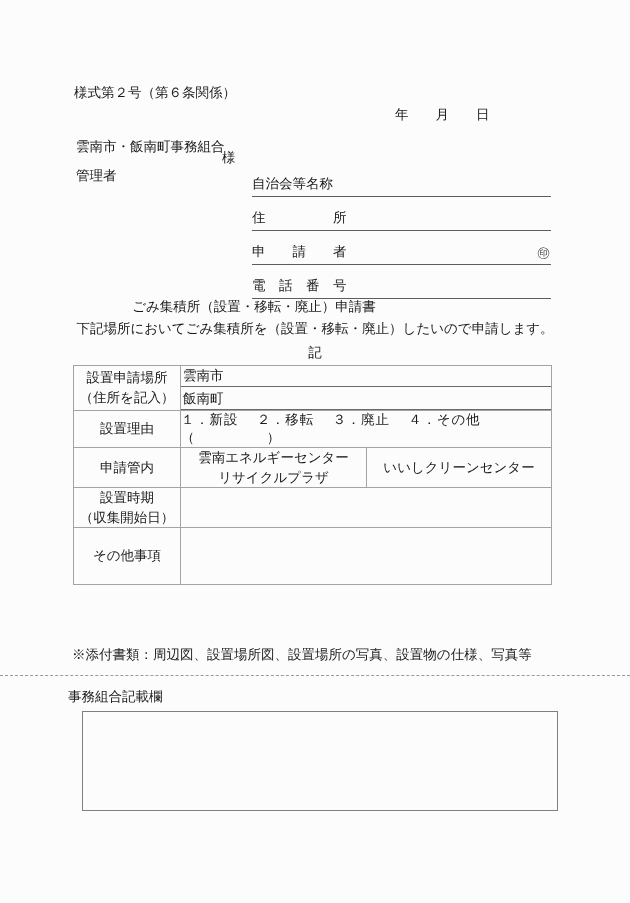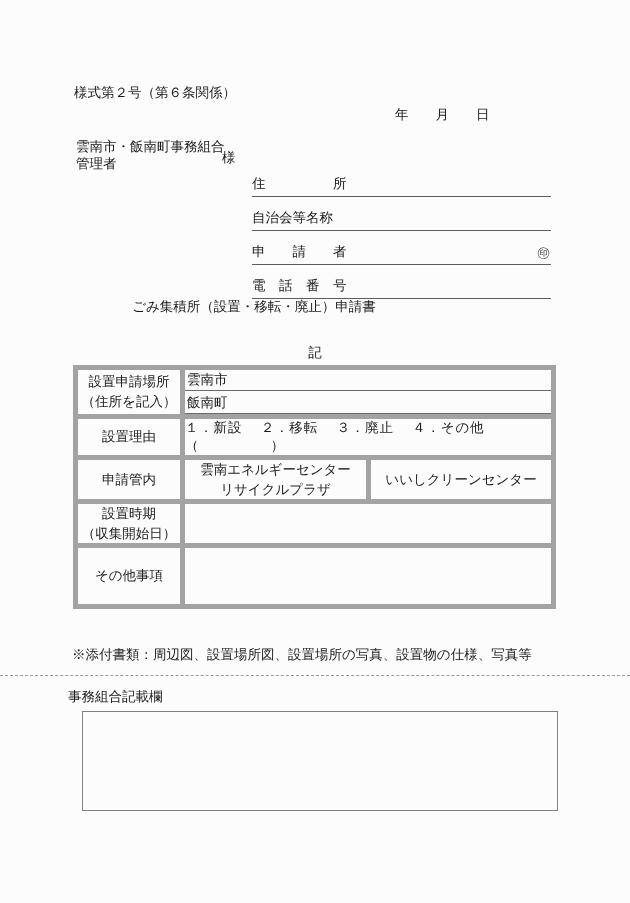--- a/index.html
+++ b/index.html
@@ -27,21 +27,21 @@
     font-size: 13.5px;
     line-height: 1;
     color: #1a1a1a;
   }
 
   
   #form-number { left: 74px; top: 86px; font-size: 13.5px; }
   #date-line   { left: 395px; top: 108px; font-size: 13.5px; letter-spacing: 0; }
 
   #org-name    { left: 76px; top: 140px; }
-  #manager     { left: 76px; top: 157px; }
+  #manager     { left: 76px; top: 169px; }
   #manager-sama{ left: 222px; top: 151px; }
 
   
   #applicant-block {
     position: absolute;
     left: 252px;
     top: 170px;
     width: 299px;
   }
   .field-row {
@@ -74,21 +74,21 @@
   #main-table {
     position: absolute;
     left: 73px;
     top: 365px;
     width: 478px;
     border-collapse: collapse;
     table-layout: fixed;
     font-size: 13.5px;
   }
   #main-table td {
-    border: 5px solid #a3a3a3;
+    border: 1px solid #a3a3a3;
     padding: 0;
     vertical-align: middle;
     color: #1a1a1a;
   }
   .lbl-cell {
     width: 107px;
     text-align: center;
     line-height: 1.45;
     padding: 4px 2px;
   }
@@ -156,43 +156,44 @@
 
   <div class="t" id="org-name">雲南市・飯南町事務組合</div>
 
   <div class="t" id="manager">管理者</div>
 
   <div class="t" id="manager-sama">様</div>
 
   <div id="applicant-block">
 
     <div class="field-row">
+      <span class="field-label sp0">自治会等名称</span>
+      <span class="field-seal"></span>
+    </div>
+
+    <div class="field-row">
       <span class="field-label sp0">住　　　　　所</span>
       <span class="field-seal"></span>
     </div>
 
     <div class="field-row">
-      <span class="field-label sp0">自治会等名称</span>
-      <span class="field-seal"></span>
-    </div>
-
-    <div class="field-row">
       <span class="field-label sp0">申　　請　　者</span>
       <span class="field-seal">㊞</span>
     </div>
 
     <div class="field-row">
       <span class="field-label sp0">電　話　番　号</span>
       <span class="field-seal"></span>
     </div>
 
   </div>
 
   <div class="t" id="doc-title">ごみ集積所（設置・移転・廃止）申請書</div>
 
+  <div class="t" id="intro-text">下記場所においてごみ集積所を（設置・移転・廃止）したいので申請します。</div>
 
   <div class="t" id="ki-mark">記</div>
 
   <table id="main-table">
     <colgroup>
       <col style="width:107px">
       <col style="width:186px">
       <col style="width:185px">
     </colgroup>
     <tbody>

